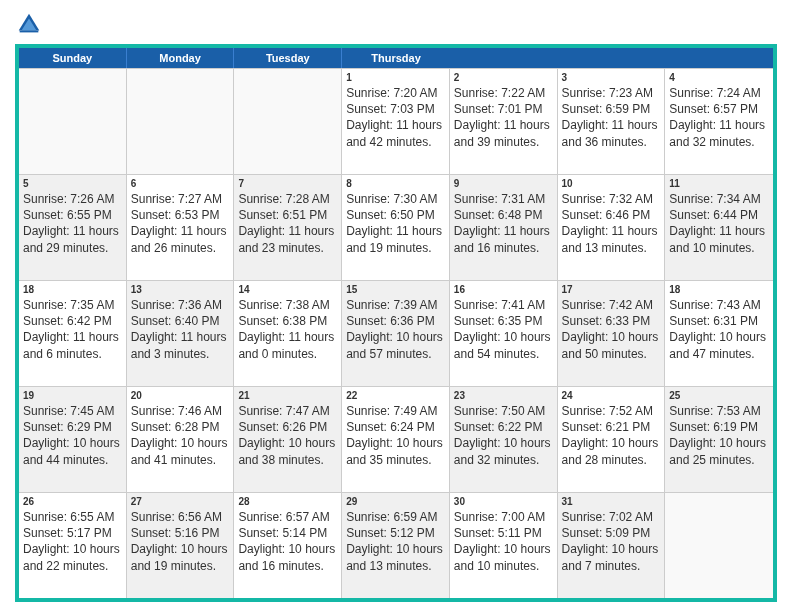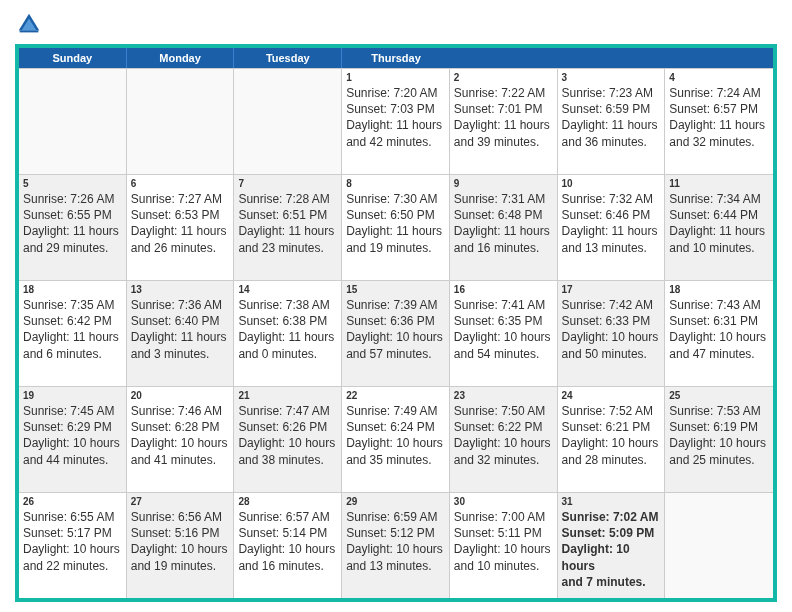--- a/index.html
+++ b/index.html
@@ -362,21 +362,21 @@
           </div>
           <div class="cal-cell">
             <div class="day-num">30</div>
             <div class="day-info" style="white-space: pre-line;">Sunrise: 7:00 AM
 Sunset: 5:11 PM
 Daylight: 10 hours
 and 10 minutes.</div>
           </div>
           <div class="cal-cell shaded">
             <div class="day-num">31</div>
-            <div class="day-info" style="white-space: pre-line; font-weight: bold;">Sunrise: 7:02 AM
+            <div class="day-info" style="white-space: pre-line;">Sunrise: 7:02 AM
 Sunset: 5:09 PM
 Daylight: 10 hours
 and 7 minutes.</div>
           </div>
           <div class="cal-cell empty"></div>
         </div>
       </div>
   </div>
 </div>
 

